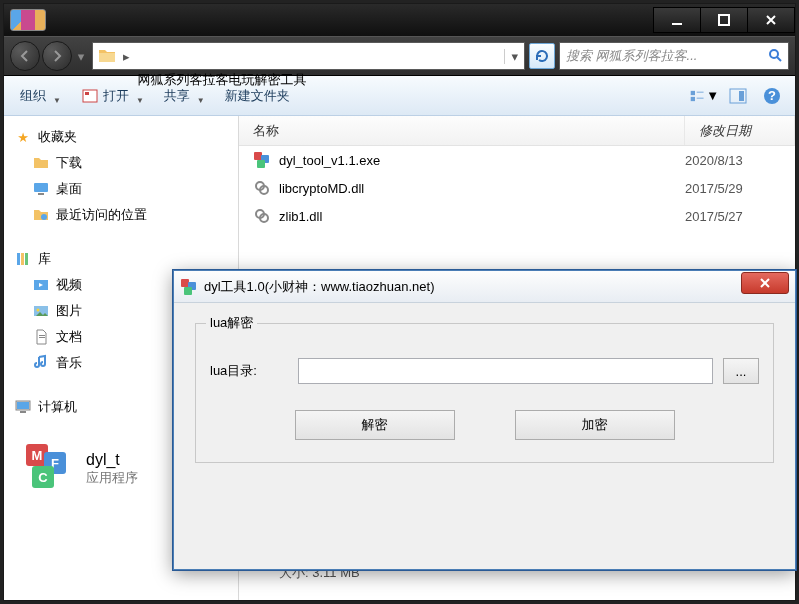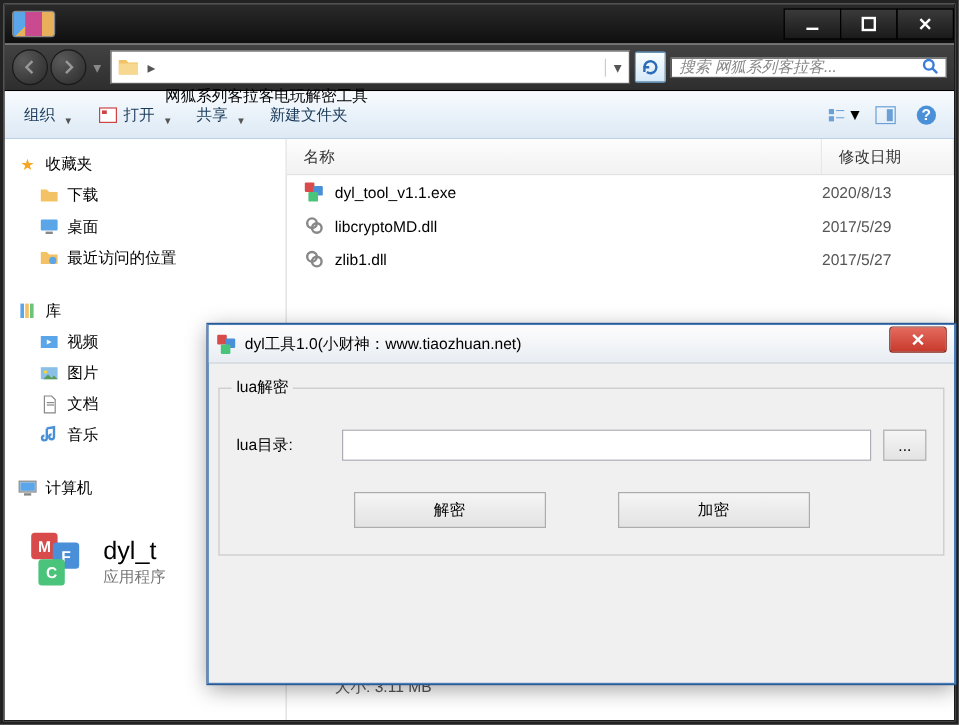--- a/index.html
+++ b/index.html
@@ -14,52 +14,52 @@
 .win-btn svg{width:14px;height:14px;}
 .nav-bar{height:40px;background:linear-gradient(#424242,#2e2e2e);display:flex;align-items:center;padding:4px 6px;border-top:1px solid #555;border-bottom:1px solid #000;}
 .nav-arrow{width:30px;height:30px;border-radius:50%;background:radial-gradient(circle at 30% 30%,#5a5a5a,#2a2a2a);border:1px solid #1a1a1a;display:flex;align-items:center;justify-content:center;color:#888;margin-right:2px;cursor:pointer;}
 .nav-drop{width:14px;color:#888;text-align:center;}
 .address-bar{flex:1;height:28px;background:#fff;border:1px solid #5a5a5a;display:flex;align-items:center;margin:0 4px;}
 .address-bar .folder-icon{width:20px;height:20px;margin:0 4px;}
 .address-bar .crumb{padding:0 6px;color:#000;margin-top:48px;}
 .address-bar .arrow{color:#555;padding:0 2px;}
 .address-bar .drop{margin-left:auto;border-left:1px solid #ccc;padding:0 6px;color:#555;}
 .refresh-btn{width:26px;height:26px;background:linear-gradient(#fafeff,#d5e8f8);border:1px solid #6ea8d8;display:flex;align-items:center;justify-content:center;color:#2b6db8;margin-right:4px;border-radius:2px;cursor:pointer;}
-.search-bar{width:230px;height:17px;background:#fff;border:1px solid #5a5a5a;display:flex;align-items:center;padding:0 6px;color:#888;font-style:italic;}
+.search-bar{width:230px;height:28px;background:#fff;border:1px solid #5a5a5a;display:flex;align-items:center;padding:0 6px;color:#888;font-style:italic;}
 .search-bar .srch-icon{margin-left:auto;color:#3b7dd8;}
 .toolbar{height:40px;background:linear-gradient(#f7fbfe,#dde9f5);border-bottom:1px solid #bcd0e5;display:flex;align-items:center;padding:0 8px;gap:4px;}
 .tool-item{display:flex;align-items:flex-end;padding:4px 8px;color:#1a3a5a;cursor:pointer;border-radius:2px;gap:4px;}
 .tool-item .drop-arrow{font-size:8px;color:#555;margin-left:3px;}
 .tool-spacer{flex:1;}
 .tool-icon-btn{width:30px;height:28px;display:flex;align-items:center;justify-content:center;cursor:pointer;border-radius:2px;}
 .explorer-body{display:flex;height:calc(100% - 112px);}
 .sidebar{width:235px;background:#fff;border-right:1px solid #d9d9d9;padding:8px 0;overflow:hidden;}
 .side-group{margin-bottom:18px;}
 .side-head{display:flex;align-items:center;padding:4px 10px;gap:6px;font-size:14px;}
 .side-item{display:flex;align-items:center;padding:4px 10px 4px 28px;gap:6px;cursor:pointer;}
 .icon{width:18px;height:18px;display:inline-flex;align-items:center;justify-content:center;flex-shrink:0;}
 .content{flex:1;background:#fff;position:relative;}
 .column-head{display:flex;height:30px;border-bottom:1px solid #e3e3e3;background:linear-gradient(#fdfdfd,#f2f2f2);}
 .col{padding:6px 14px;color:#333;border-right:1px solid #e8e8e8;}
 .col1{flex:1;font-family:Liberation Serif, serif;}
-.col2{width:110px;}
+.col2{width:110px;font-style:italic;}
 .file-row{display:flex;height:28px;align-items:center;padding-left:14px;cursor:pointer;}
 .file-row .fname{flex:1;display:flex;align-items:center;gap:8px;}
 .file-row .fdate{width:110px;color:#555;}
 .selected-preview{position:absolute;bottom:8px;left:-220px;display:flex;align-items:center;gap:10px;}
 .selected-preview .big-icon svg{width:58px;height:58px;}
-.selected-preview .info .fname-big{font-size:21px;}
+.selected-preview .info .fname-big{font-size:16px;}
 .selected-preview .info .ftype{color:#777;}
 
 .dialog{position:absolute;left:173px;top:270px;width:623px;height:300px;background:#f0f0f0;border:1px solid #4a7db5;box-shadow:0 0 0 1px #2a5a95,0 4px 18px rgba(0,0,0,0.4);}
 .dlg-title{height:32px;background:linear-gradient(#fdfdfd,#e8edf3);display:flex;align-items:center;padding:0 6px;border-bottom:1px solid #c8d2dc;}
 .dlg-title .ticon{width:18px;height:18px;margin-right:6px;}
 .dlg-title .ttext{flex:1;color:#000;}
 .dlg-close{width:48px;height:22px;background:linear-gradient(#e46a5e,#c73a2c);border:1px solid #8a2a20;border-radius:3px;display:flex;align-items:center;justify-content:center;color:#fff;cursor:pointer;margin-top:-8px;}
-.dlg-body{padding:20px 8px;}
+.dlg-body{padding:20px 21px;}
 .groupbox{border:1px solid #c8c8c8;padding:18px 14px 22px;position:relative;}
 .groupbox .legend{position:absolute;top:-10px;left:10px;background:#f0f0f0;padding:0 4px;}
 .form-row{display:flex;align-items:center;gap:10px;margin:16px 0 26px;}
 .form-row label{width:78px;}
 .form-row input[type=text]{flex:1;height:26px;border:1px solid #abadb3;padding:0 4px;background:#fff;}
 .browse-btn{width:36px;height:26px;border:1px solid #acacac;background:linear-gradient(#f5f5f5,#e3e3e3);cursor:pointer;}
 .btn-row{display:flex;gap:60px;justify-content:center;}
 .action-btn{width:160px;height:30px;border:1px solid #acacac;background:linear-gradient(#f5f5f5,#e3e3e3);cursor:pointer;}
 
 .star{color:#f5a623;}

